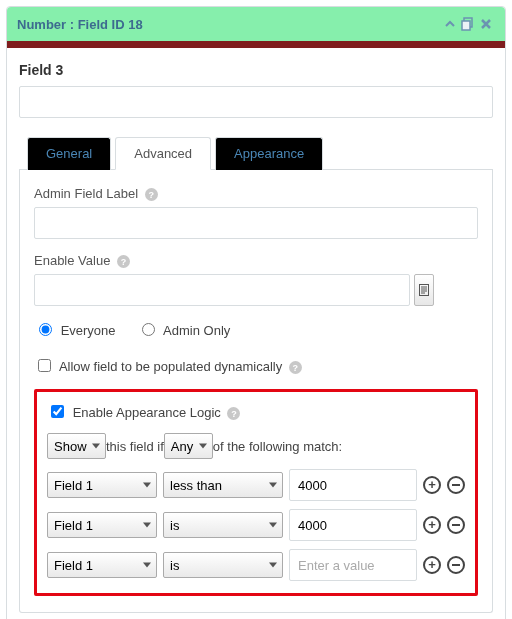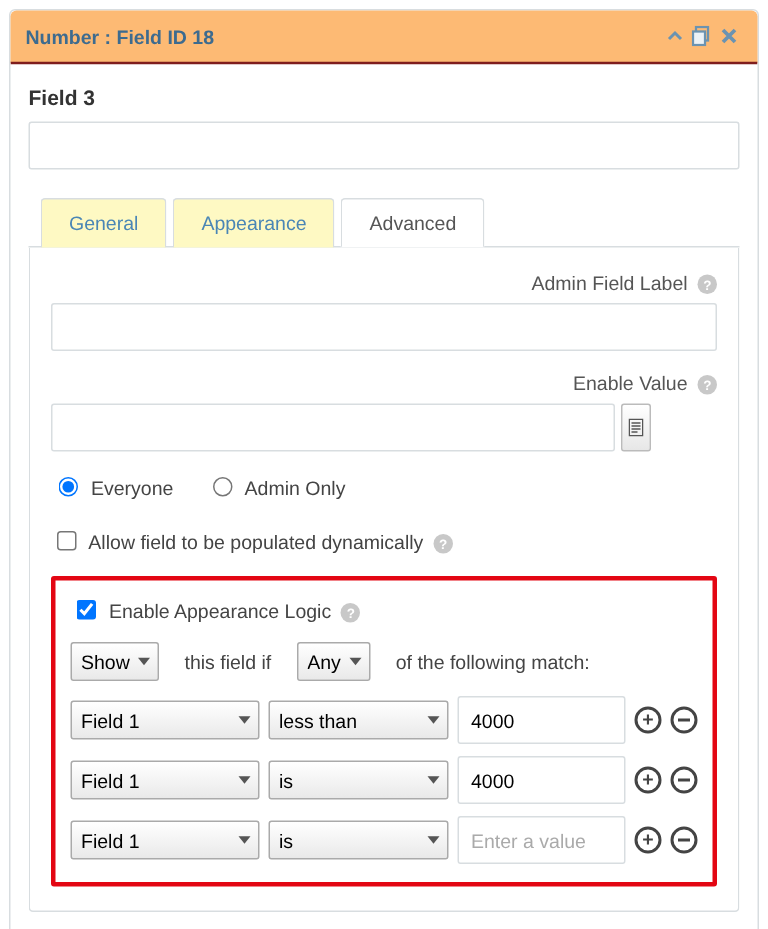--- a/index.html
+++ b/index.html
@@ -10,22 +10,22 @@
     font-size: 13px;
     color: #444;
     background: #fff;
   }
   .panel {
     border: 1px solid #d8dde0;
     border-radius: 4px;
     background: #fff;
   }
   .panel-header {
-    background: #fdba74;
-    border-bottom: 2px solid #7f1d1d;
+    background: #86efac;
+    border-bottom: 7px solid #7f1d1d;
     padding: 8px 10px;
     display: flex;
     align-items: center;
     border-radius: 4px 4px 0 0;
   }
   .panel-header .title {
     flex: 1;
     font-weight: 600;
     color: #3d6b8f;
     font-size: 13px;
@@ -60,21 +60,21 @@
   .tabs {
     display: flex;
     margin-top: 18px;
     border-bottom: 1px solid #d8dde0;
     padding-left: 8px;
   }
   .tab {
     padding: 8px 18px;
     border: 1px solid #d8dde0;
     border-bottom: none;
-    background: #fef9c3;
+    background: #000000;
     color: #4a86b5;
     margin-right: 4px;
     border-radius: 3px 3px 0 0;
     cursor: pointer;
     position: relative;
     top: 1px;
     font-size: 13px;
   }
   .tab.active {
     background: #fff;
@@ -86,21 +86,20 @@
     border-top: none;
     padding: 16px 14px;
     border-radius: 0 0 3px 3px;
   }
   .form-row { margin-bottom: 14px; }
   .form-row label.lbl {
     display: block;
     font-size: 13px;
     color: #555;
     margin-bottom: 6px;
-    text-align: right;
   }
   .help {
     display: inline-flex;
     width: 13px;
     height: 13px;
     border-radius: 50%;
     background: #c8c8c8;
     color: #fff;
     font-size: 9px;
     font-weight: bold;
@@ -170,33 +169,33 @@
     border-right: 4px solid transparent;
     border-top: 5px solid #555;
     transform: translateY(-50%);
     pointer-events: none;
   }
   .logic-sentence {
     margin: 12px 0 10px;
     font-size: 13px;
     display: flex;
     align-items: center;
-    gap: 17px;
+    gap: 0;
     flex-wrap: wrap;
   }
   .rule-row {
     display: flex;
     align-items: center;
     gap: 6px;
     margin-top: 8px;
   }
   .rule-row .select-wrap select {
     width: 100%;
   }
-  .rule-field-sel { width: 126px; }
+  .rule-field-sel { width: 110px; }
   .rule-op-sel { width: 120px; }
   .rule-field-sel select, .rule-op-sel select { width: 100%; }
   .rule-val {
     flex: 1;
     border: 1px solid #cfd3d6;
     height: 28px;
     padding: 4px 8px;
     font-size: 13px;
     border-radius: 2px;
   }
@@ -242,22 +241,22 @@
         </svg>
     </span>
   </div>
 
   <div class="panel-body">
     <div class="field-title">Field 3</div>
     <input type="text" class="text-input top-input" value="" style="">
 
     <div class="tabs">
       <div class="tab">General</div>
+      <div class="tab active">Advanced</div>
       <div class="tab">Appearance</div>
-      <div class="tab active">Advanced</div>
     </div>
 
     <div class="tab-content">
 
       <div class="form-row">
         <label class="lbl">
           <span>Admin Field Label</span>
           <span class="help">?</span>
         </label>
         <input type="text" class="text-input w290" value="" style="">

